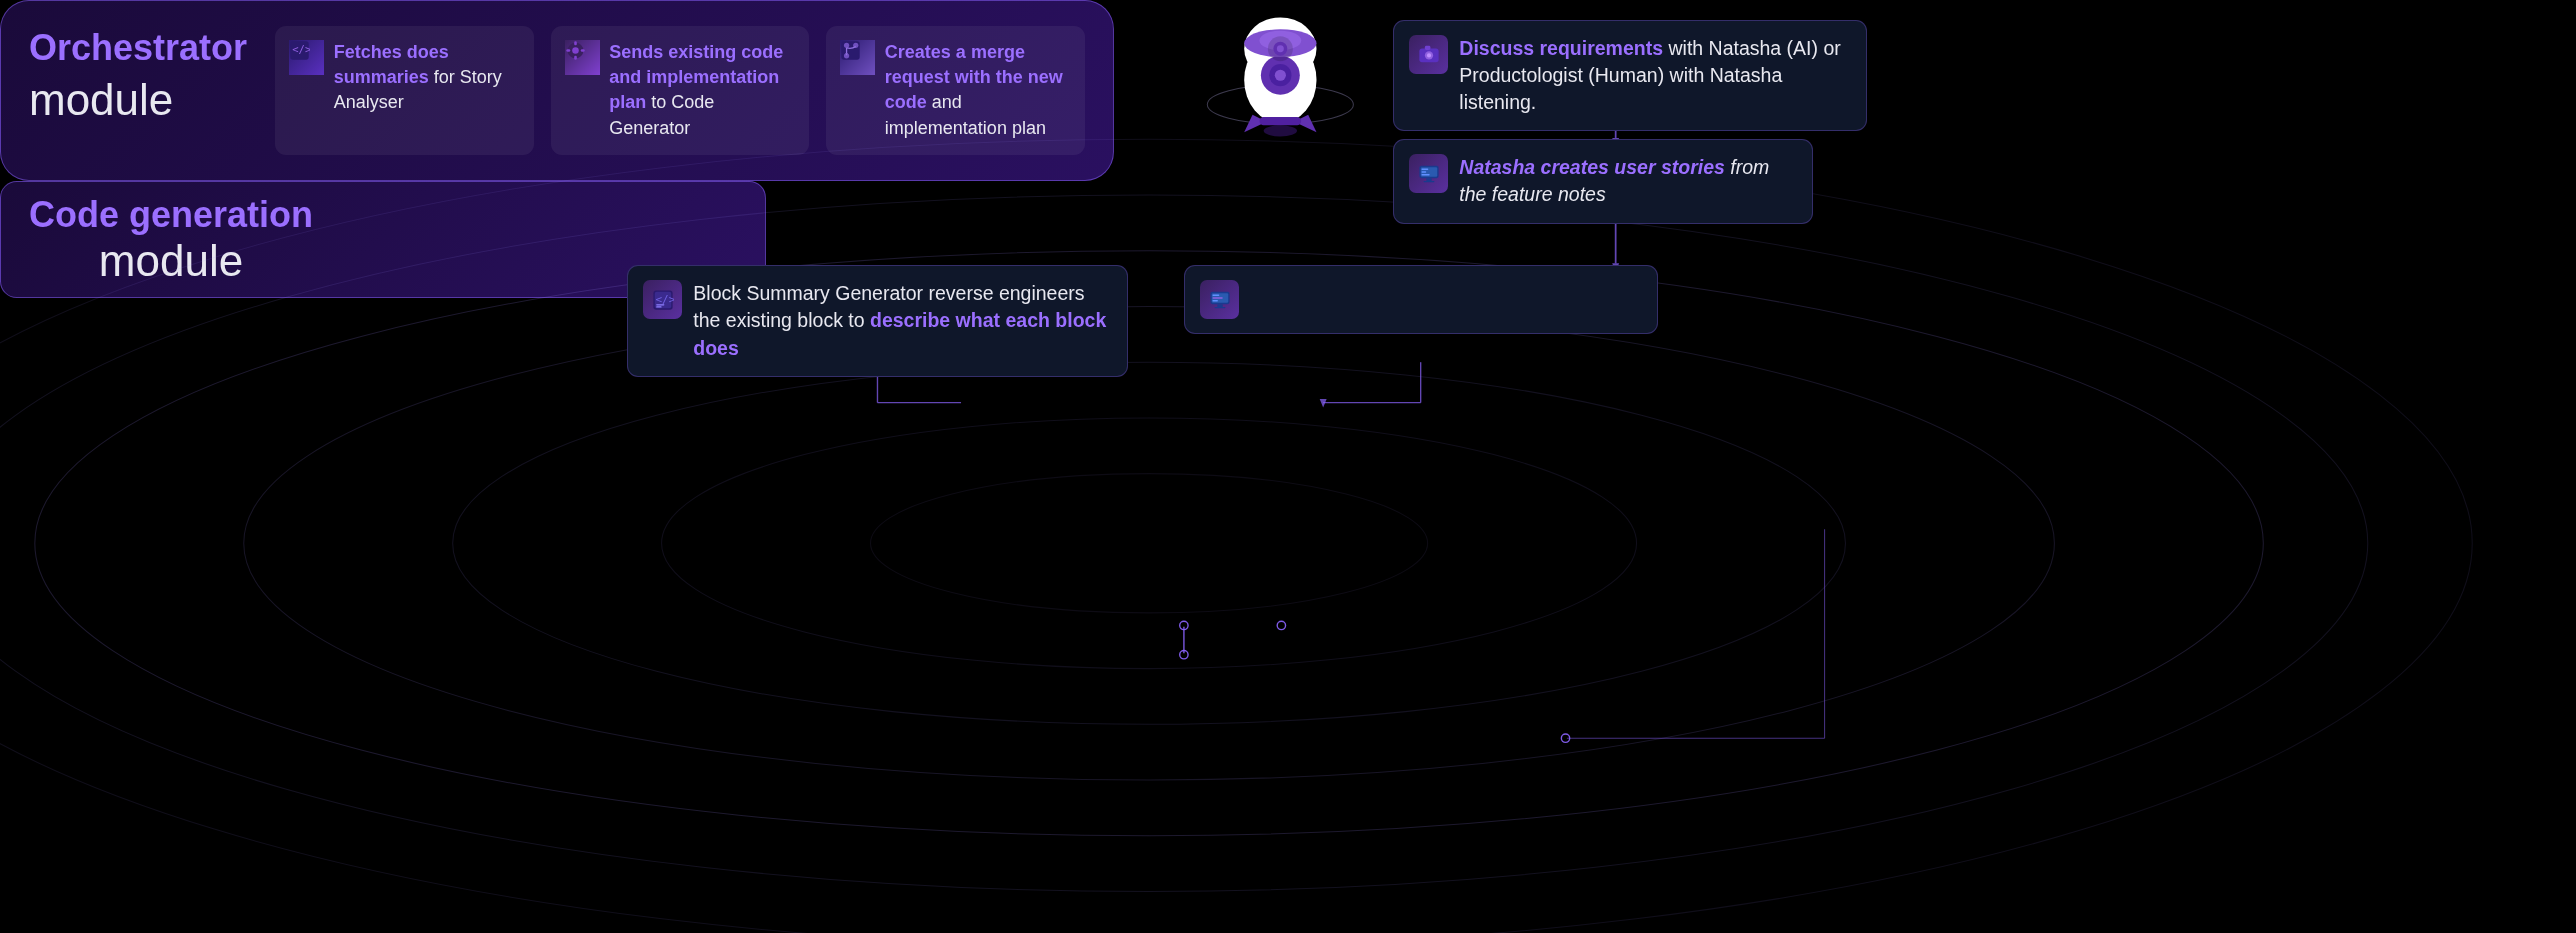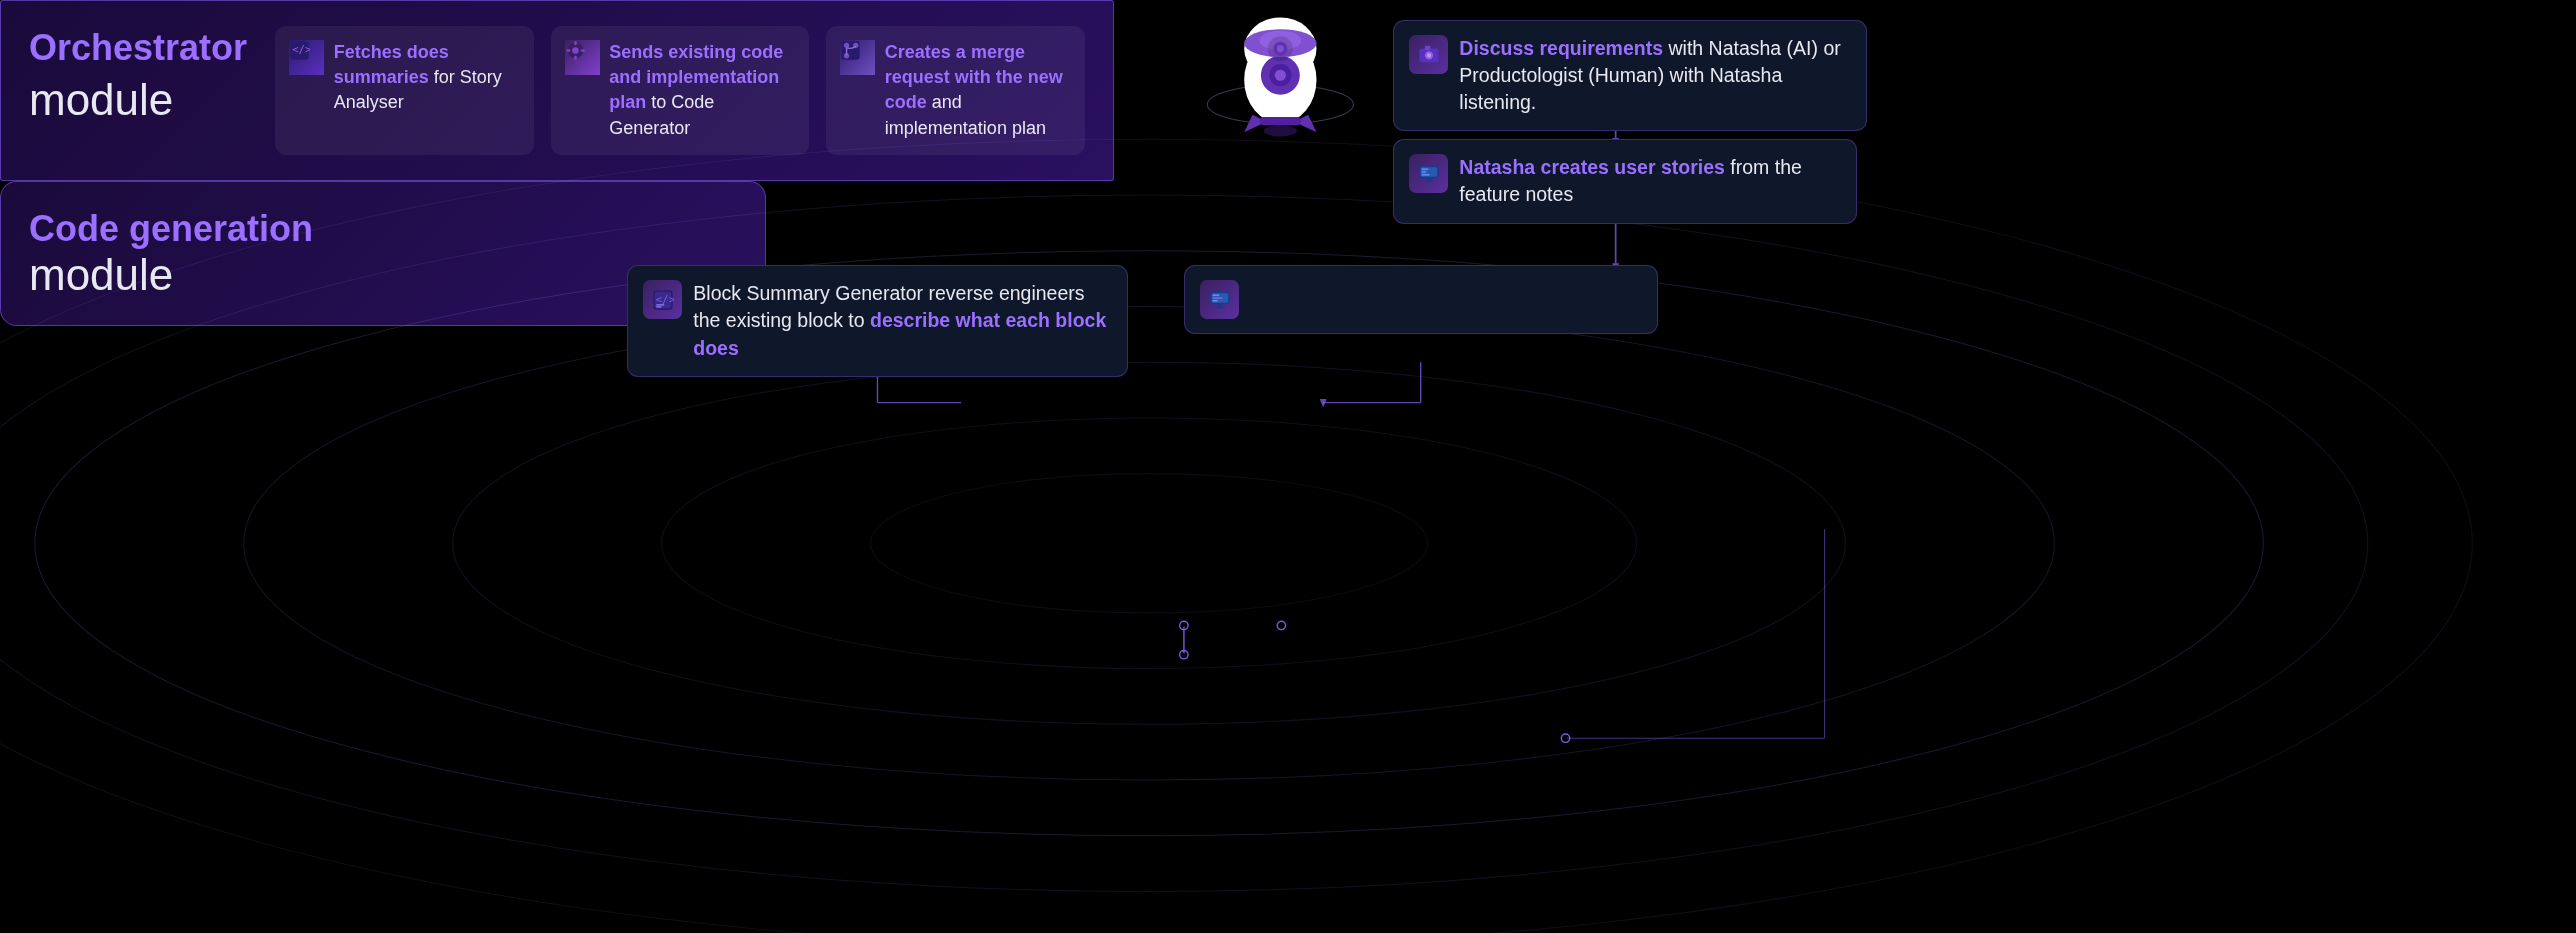--- a/index.html
+++ b/index.html
@@ -61,21 +61,22 @@
     .box-discuss {
       top: 19.5px;
       left: 1393px;
       width: 474px;
     }
 
     
     .box-stories {
       top: 139px;
       left: 1393px;
-      width: 464px;
+      width: 420px;
+      font-style: italic;
     }
 
     
     .box-block-summary {
       top: 265px;
       left: 627px;
       width: 501px;
     }
 
     
@@ -86,21 +87,21 @@
     }
 
     
     .box-orchestrator {
       top: 404px;
       left: 731px;
       width: 1114px;
       background: linear-gradient(135deg, #1a0a3a, #2a1060);
       border: 0.7px solid rgba(140, 100, 255, 0.5);
       padding: 25px 28px;
-      border-radius: 3px;
+      border-radius: 29px;
     }
 
     .box-orchestrator .module-title {
       font-size: 36px;
       font-weight: 700;
       color: #9b6fff;
       line-height: 1.2;
       margin-bottom: 5.6px;
     }
 
@@ -141,22 +142,23 @@
       gap: 9.7px;
     }
 
     
     .box-code-gen {
       top: 655px;
       left: 801px;
       width: 766px;
       background: linear-gradient(135deg, #1a0a3a, #2a1060);
       border: 0.7px solid rgba(140, 100, 255, 0.5);
-      padding: 25px 28px;
+      padding: 11px 28px;
       border-radius: 16.7px;
+      text-align: center;
     }
 
     .box-code-gen .module-title {
       font-size: 36px;
       font-weight: 700;
       color: #9b6fff;
       line-height: 1.2;
     }
 
     .codegen-inner {

